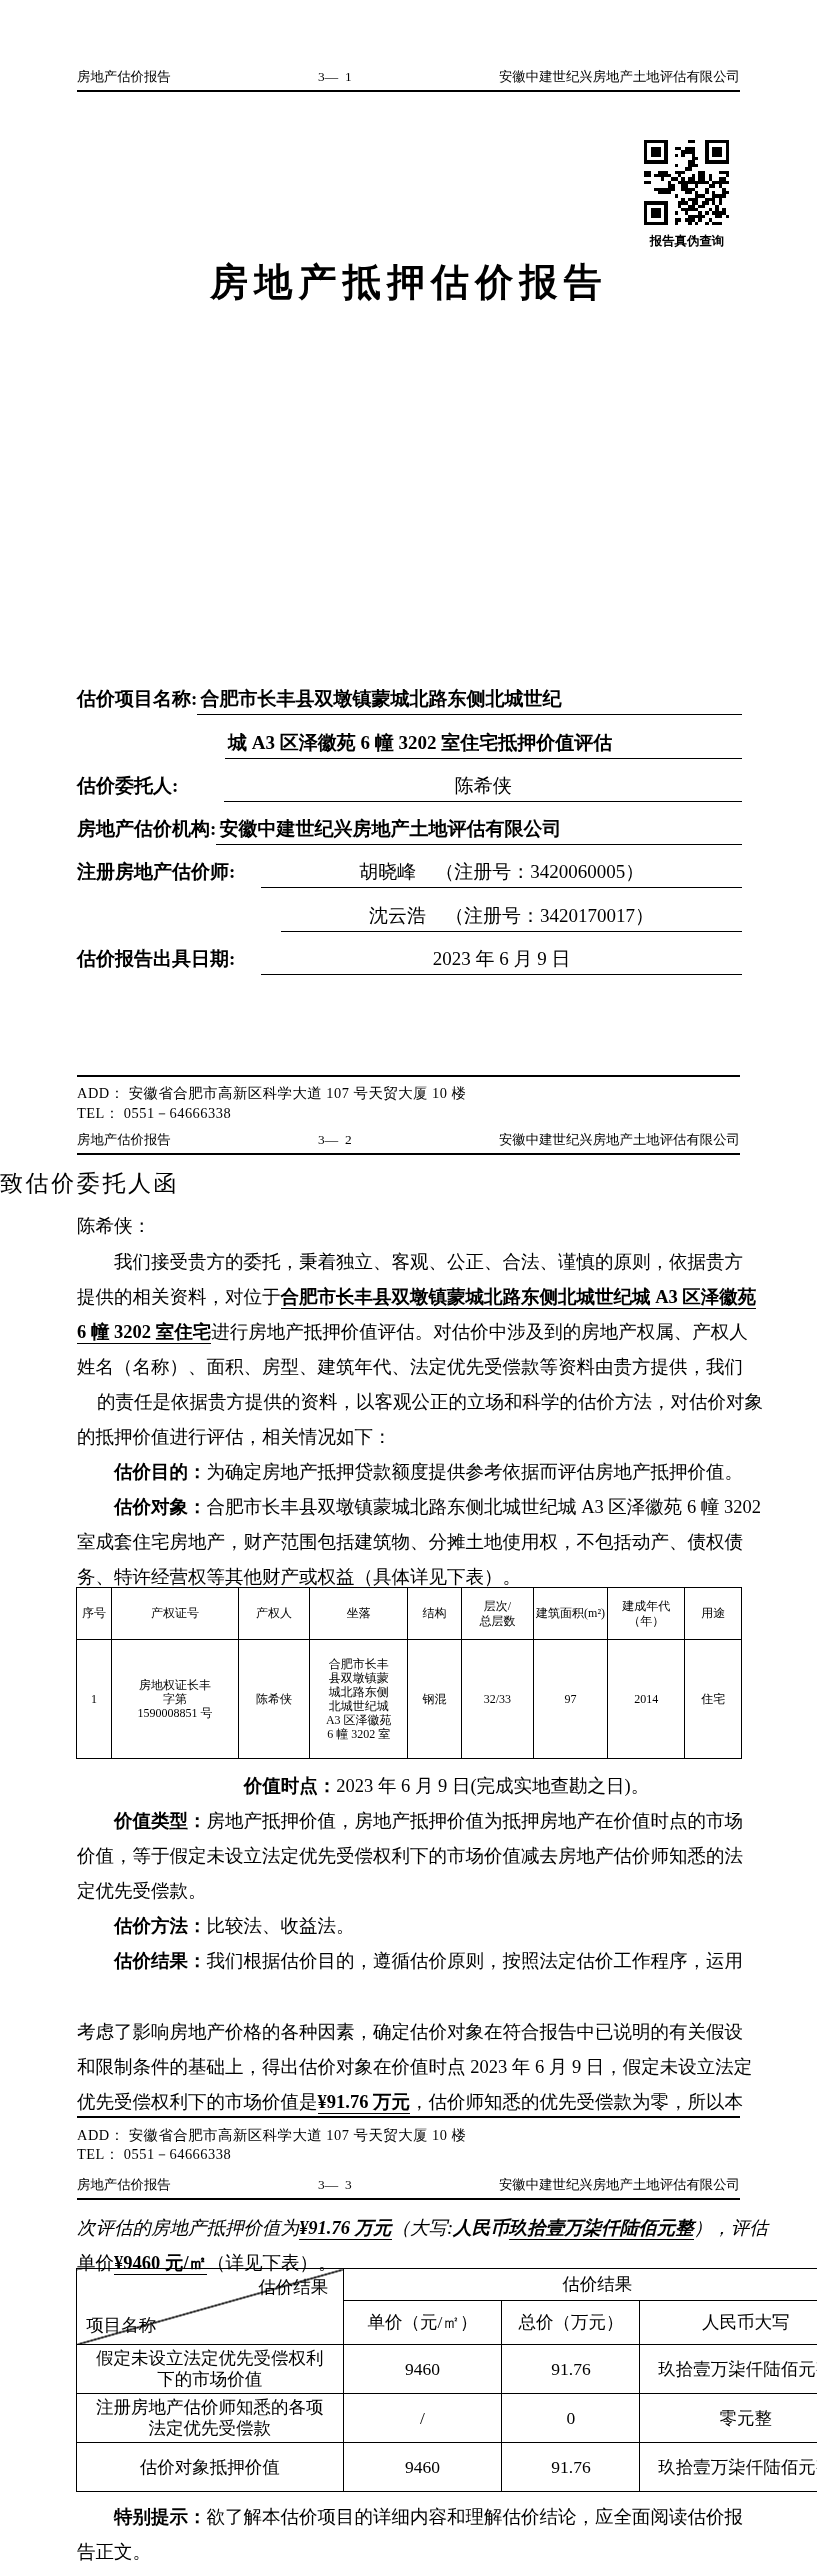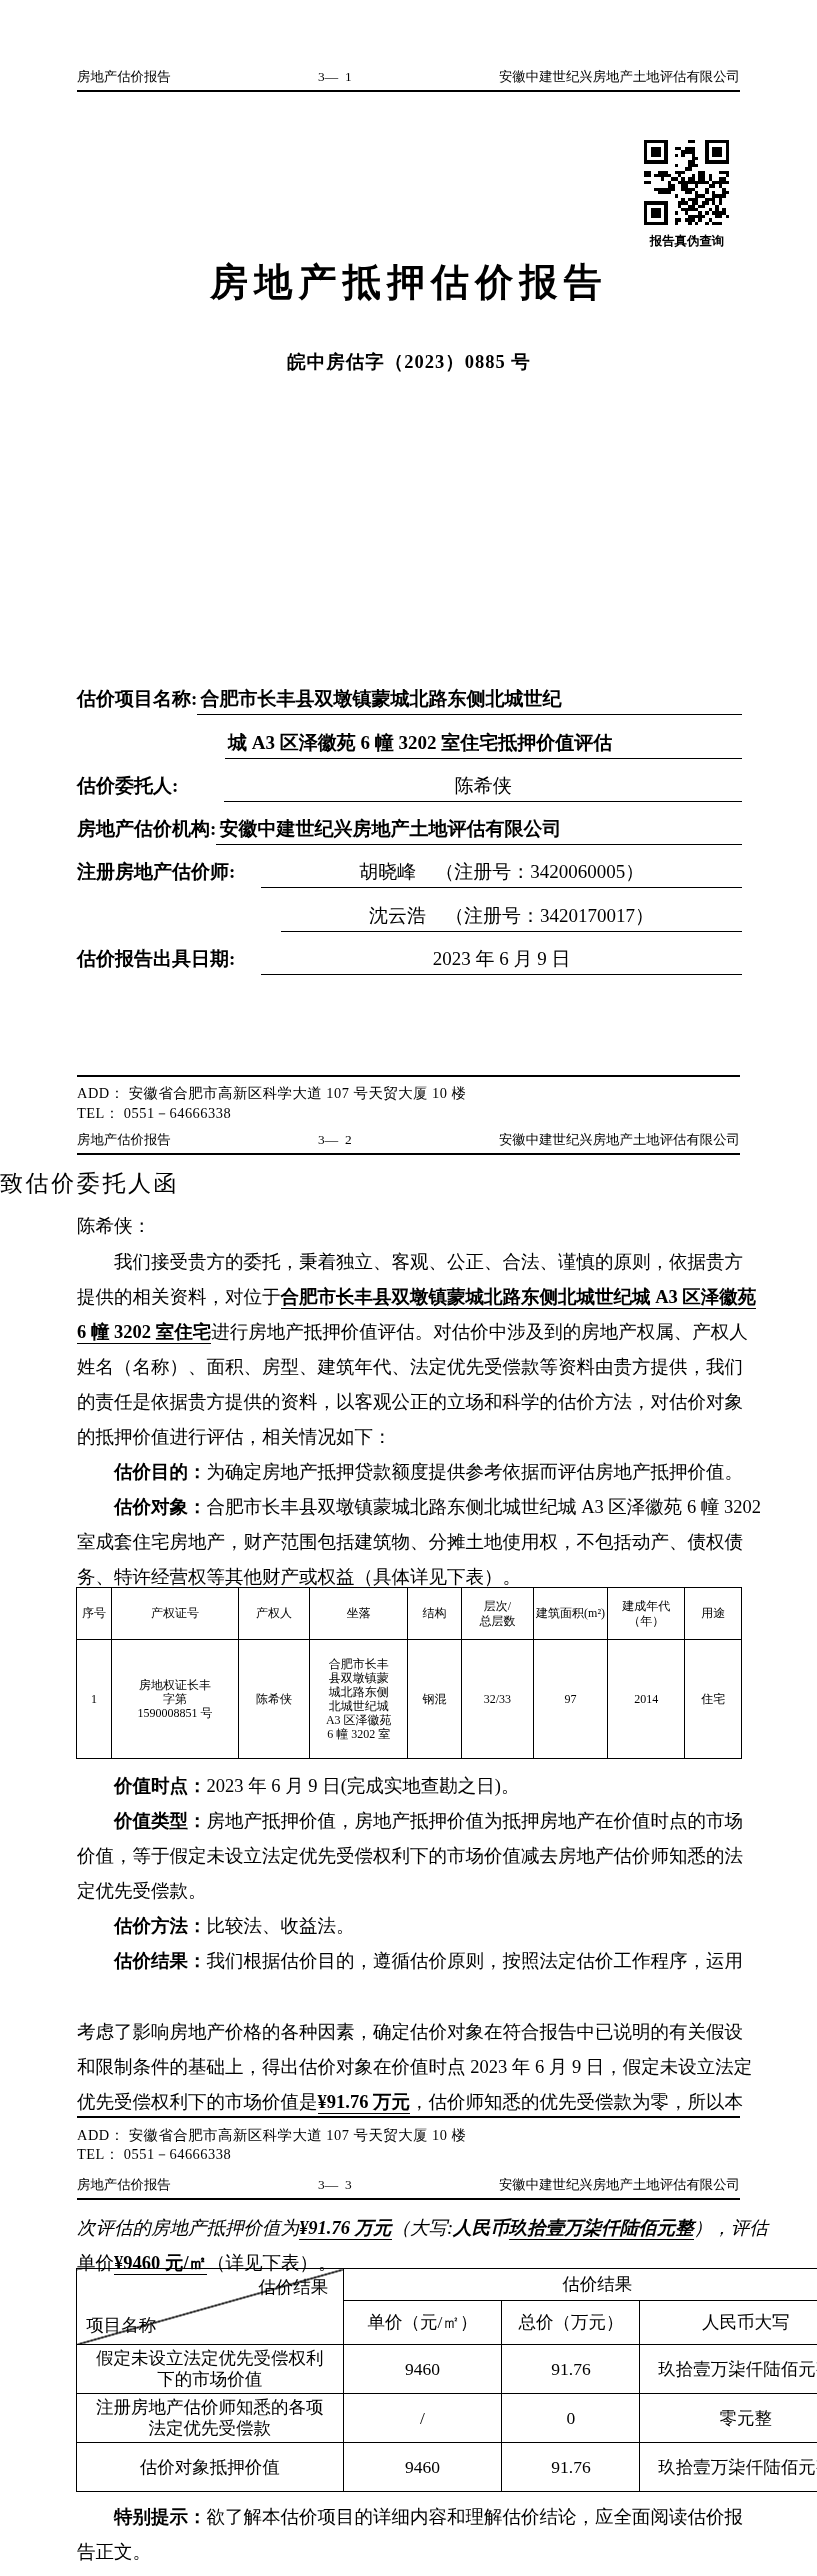--- a/index.html
+++ b/index.html
@@ -274,21 +274,20 @@
         <rect x="132" y="13.2" width="19.799999999999997" height="19.799999999999997"></rect>
         <rect x="0" y="118.8" width="46.199999999999996" height="6.6"></rect>
         <rect x="0" y="158.39999999999998" width="46.199999999999996" height="6.6"></rect>
         <rect x="0" y="118.8" width="6.6" height="46.199999999999996"></rect>
         <rect x="39.599999999999994" y="118.8" width="6.6" height="46.199999999999996"></rect>
         <rect x="13.2" y="132" width="19.799999999999997" height="19.799999999999997"></rect>
       </svg></div>
   <div class="qr-caption">报告真伪查询</div>
 
   <div class="report-title">房地产抵押估价报告</div>
-  <div class="report-no">皖中房估字（2023）0885 号</div>
 
   <div class="frow" style="top:686px;">
     <span class="flabel">估价项目名称:</span>
     <span class="fval fbold">合肥市长丰县双墩镇蒙城北路东侧北城世纪</span>
   </div>
   <div class="frow" style="top:730px;">
     <span class="sp287"></span>
     <span class="fval fbold">城 A3 区泽徽苑 6 幢 3202 室住宅抵押价值评估</span>
   </div>
   <div class="frow" style="top:773px;">
@@ -322,21 +321,21 @@
     <span>安徽中建世纪兴房地产土地评估有限公司</span>
   </div>
 
   <div class="letter-title">致估价委托人函</div>
   <div class="tline" style="top:1213px;">陈希侠：</div>
 
   <div class="tline indent" style="top:1249px;">我们接受贵方的委托，秉着独立、客观、公正、合法、谨慎的原则，依据贵方</div>
   <div class="tline" style="top:1284px;"><span>提供的相关资料，对位于</span><span class="bu">合肥市长丰县双墩镇蒙城北路东侧北城世纪城 A3 区泽徽苑</span></div>
   <div class="tline" style="top:1319px;"><span class="bu">6 幢 3202 室住宅</span><span>进行房地产抵押价值评估。对估价中涉及到的房地产权属、产权人</span></div>
   <div class="tline" style="top:1354px;">姓名（名称）、面积、房型、建筑年代、法定优先受偿款等资料由贵方提供，我们</div>
-  <div class="tline" style="top:1389px;">的责任是依据贵方提供的资料，以客观公正的立场和科学的估价方法，对估价对象</div>
+  <div class="tline" style="top:1389px;margin-left:20px;">的责任是依据贵方提供的资料，以客观公正的立场和科学的估价方法，对估价对象</div>
   <div class="tline" style="top:1424px;">的抵押价值进行评估，相关情况如下：</div>
 
   <div class="tline indent" style="top:1459px;"><span class="blabel">估价目的：</span><span>为确定房地产抵押贷款额度提供参考依据而评估房地产抵押价值。</span></div>
 
   <div class="tline indent" style="top:1494px;"><span class="blabel">估价对象：</span><span>合肥市长丰县双墩镇蒙城北路东侧北城世纪城 A3 区泽徽苑 6 幢 3202</span></div>
   <div class="tline" style="top:1529px;">室成套住宅房地产，财产范围包括建筑物、分摊土地使用权，不包括动产、债权债</div>
   <div class="tline" style="top:1564px;">务、特许经营权等其他财产或权益（具体详见下表）。</div>
 
   <table class="tbl1">
     <colgroup>
@@ -378,21 +377,21 @@
 6 幢 3202 室</td>
       <td>钢混</td>
       <td>32/33</td>
       <td>97</td>
       <td>2014</td>
       <td>住宅</td>
     </tr>
   </tbody>
     </table>
 
-  <div class="tline indent" style="top:1773px;"><span class="blabel">价值时点：</span><span>2023 年 6 月 9 日(完成实地查勘之日)。</span></div>
+  <div class="tline indent" style="top:1773px;text-align:center;"><span class="blabel">价值时点：</span><span>2023 年 6 月 9 日(完成实地查勘之日)。</span></div>
 
   <div class="tline indent" style="top:1808px;"><span class="blabel">价值类型：</span><span>房地产抵押价值，房地产抵押价值为抵押房地产在价值时点的市场</span></div>
   <div class="tline" style="top:1843px;">价值，等于假定未设立法定优先受偿权利下的市场价值减去房地产估价师知悉的法</div>
   <div class="tline" style="top:1878px;">定优先受偿款。</div>
 
   <div class="tline indent" style="top:1913px;"><span class="blabel">估价方法：</span><span>比较法、收益法。</span></div>
 
   <div class="tline indent" style="top:1948px;"><span class="blabel">估价结果：</span><span>我们根据估价目的，遵循估价原则，按照法定估价工作程序，运用</span></div>
   <div class="tline" style="top:2019px;">考虑了影响房地产价格的各种因素，确定估价对象在符合报告中已说明的有关假设</div>
   <div class="tline" style="top:2054px;">和限制条件的基础上，得出估价对象在价值时点 2023 年 6 月 9 日，假定未设立法定</div>

